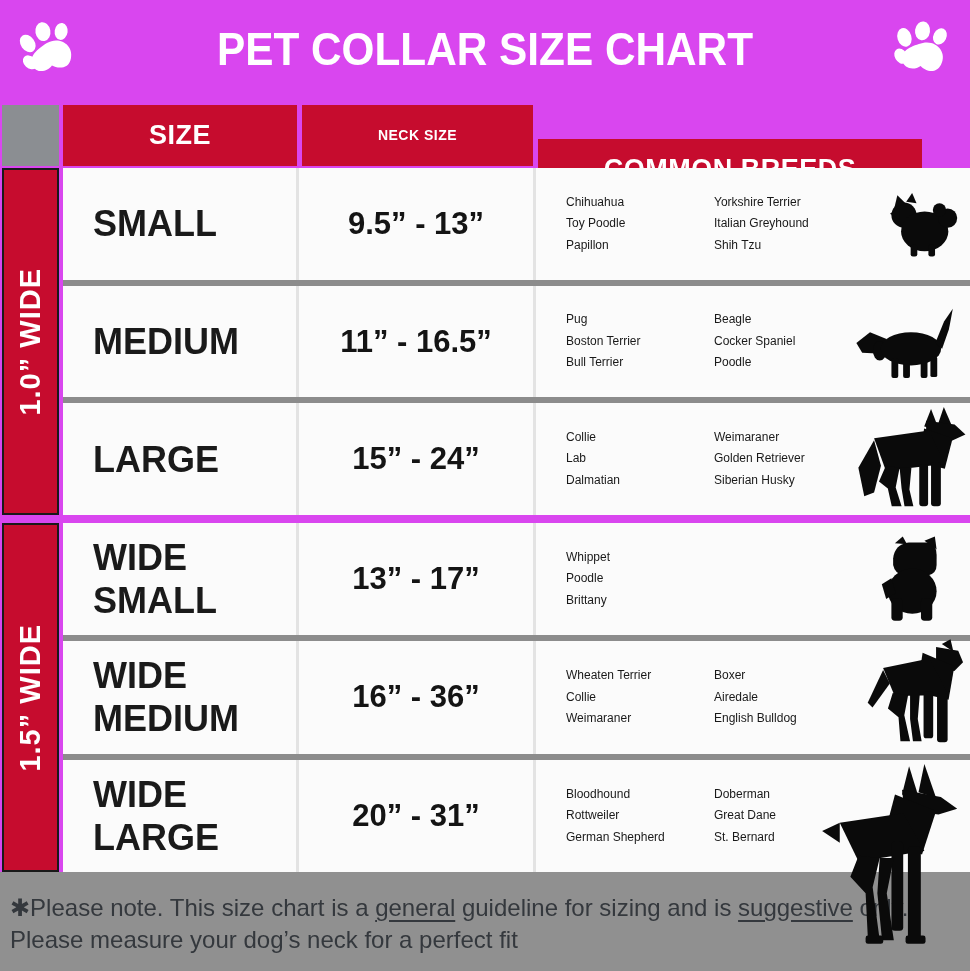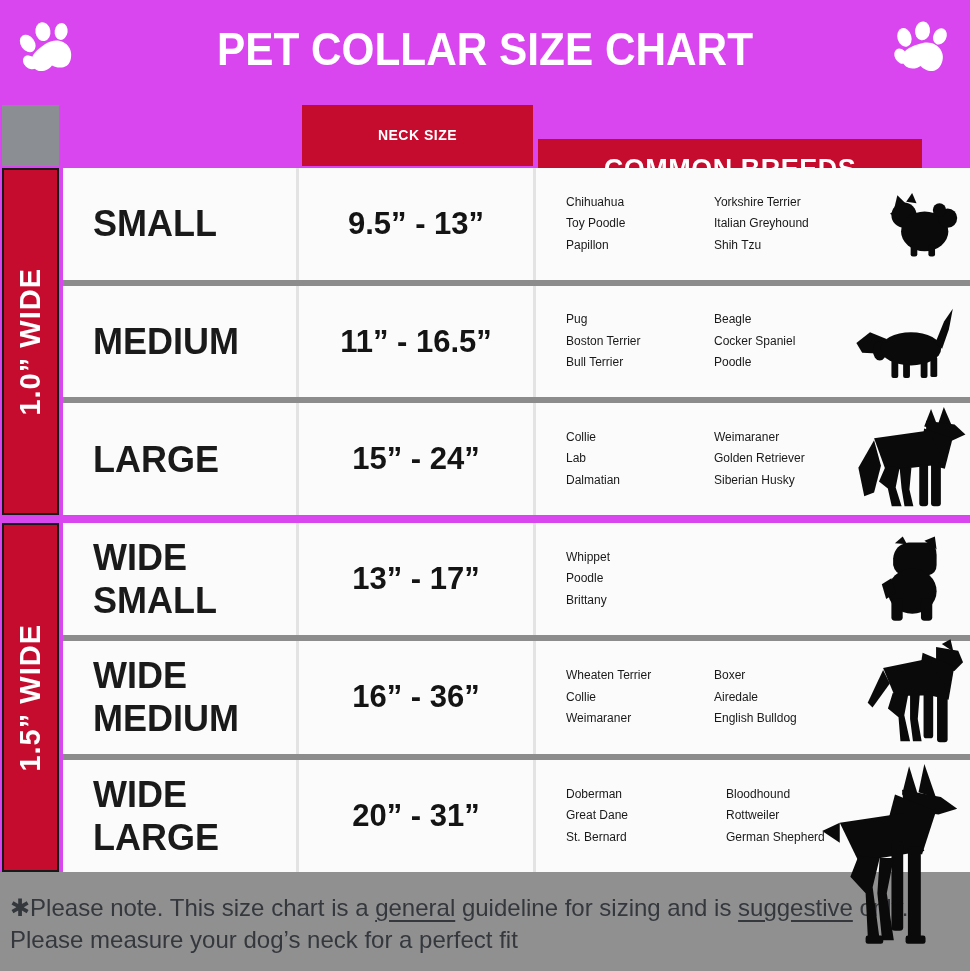--- a/index.html
+++ b/index.html
@@ -88,20 +88,23 @@
         <ellipse cx="13" cy="21" rx="7" ry="9.5" transform="rotate(-25 13 21)"></ellipse>
         <ellipse cx="30" cy="12" rx="7.5" ry="9.5"></ellipse>
         <ellipse cx="48" cy="15" rx="6.5" ry="8.5" transform="rotate(18 48 15)"></ellipse>
         <ellipse cx="12" cy="40" rx="6" ry="8" transform="rotate(-38 12 40)"></ellipse>
         <path d="M32,24 C45,19 58,30 53,43 C49,54 38,51 33,47 C28,52 17,53 14,44 C11,34 22,28 32,24 Z"></path>
       </svg>
     </span>
   </div>
 
   <div class="corner"></div>
+  <div class="hcell size">
+    <span class="h-main">SIZE</span>
+  </div>
   <div class="hcell length">
     <span class="h-sub">NECK SIZE</span>
   </div>
   <div class="hcell breeds">
     <span class="h-main">COMMON BREEDS</span>
   </div>
 
   <div class="side-strip s1">
     <span class="side-label">1.0” WIDE</span>
   </div>
@@ -282,29 +285,29 @@
 
     <div class="row">
       <div class="cell size-cell">
         <span class="size-label">WIDE
 LARGE</span>
       </div>
       <div class="cell length-cell">
         <span class="length-value">20” - 31”</span>
       </div>
       <div class="cell breeds-cell">
+        <ul class="breeds-list first">
+          <li>Bloodhound</li>
+          <li>Rottweiler</li>
+          <li>German Shepherd</li>
+        </ul>
         <ul class="breeds-list second">
           <li>Doberman</li>
           <li>Great Dane</li>
           <li>St. Bernard</li>
-        </ul>
-        <ul class="breeds-list first">
-          <li>Bloodhound</li>
-          <li>Rottweiler</li>
-          <li>German Shepherd</li>
         </ul>
         <span class="dog dog-doberman">
           <svg viewBox="0 0 125 160" fill="#0a0a0a">
             <polygon points="83,2 92,31 77,26"></polygon>
             <polygon points="96,0 106,29 91,24"></polygon>
             <polygon points="77,22 110,28 124,38 108,43 79,39"></polygon>
             <polygon points="71,26 106,40 94,77 61,64"></polygon>
             <polygon points="24,50 78,42 96,74 40,83"></polygon>
             <polygon points="24,50 9,57 24,67"></polygon>
             <rect x="82" y="70" width="11" height="80" rx="3"></rect>

